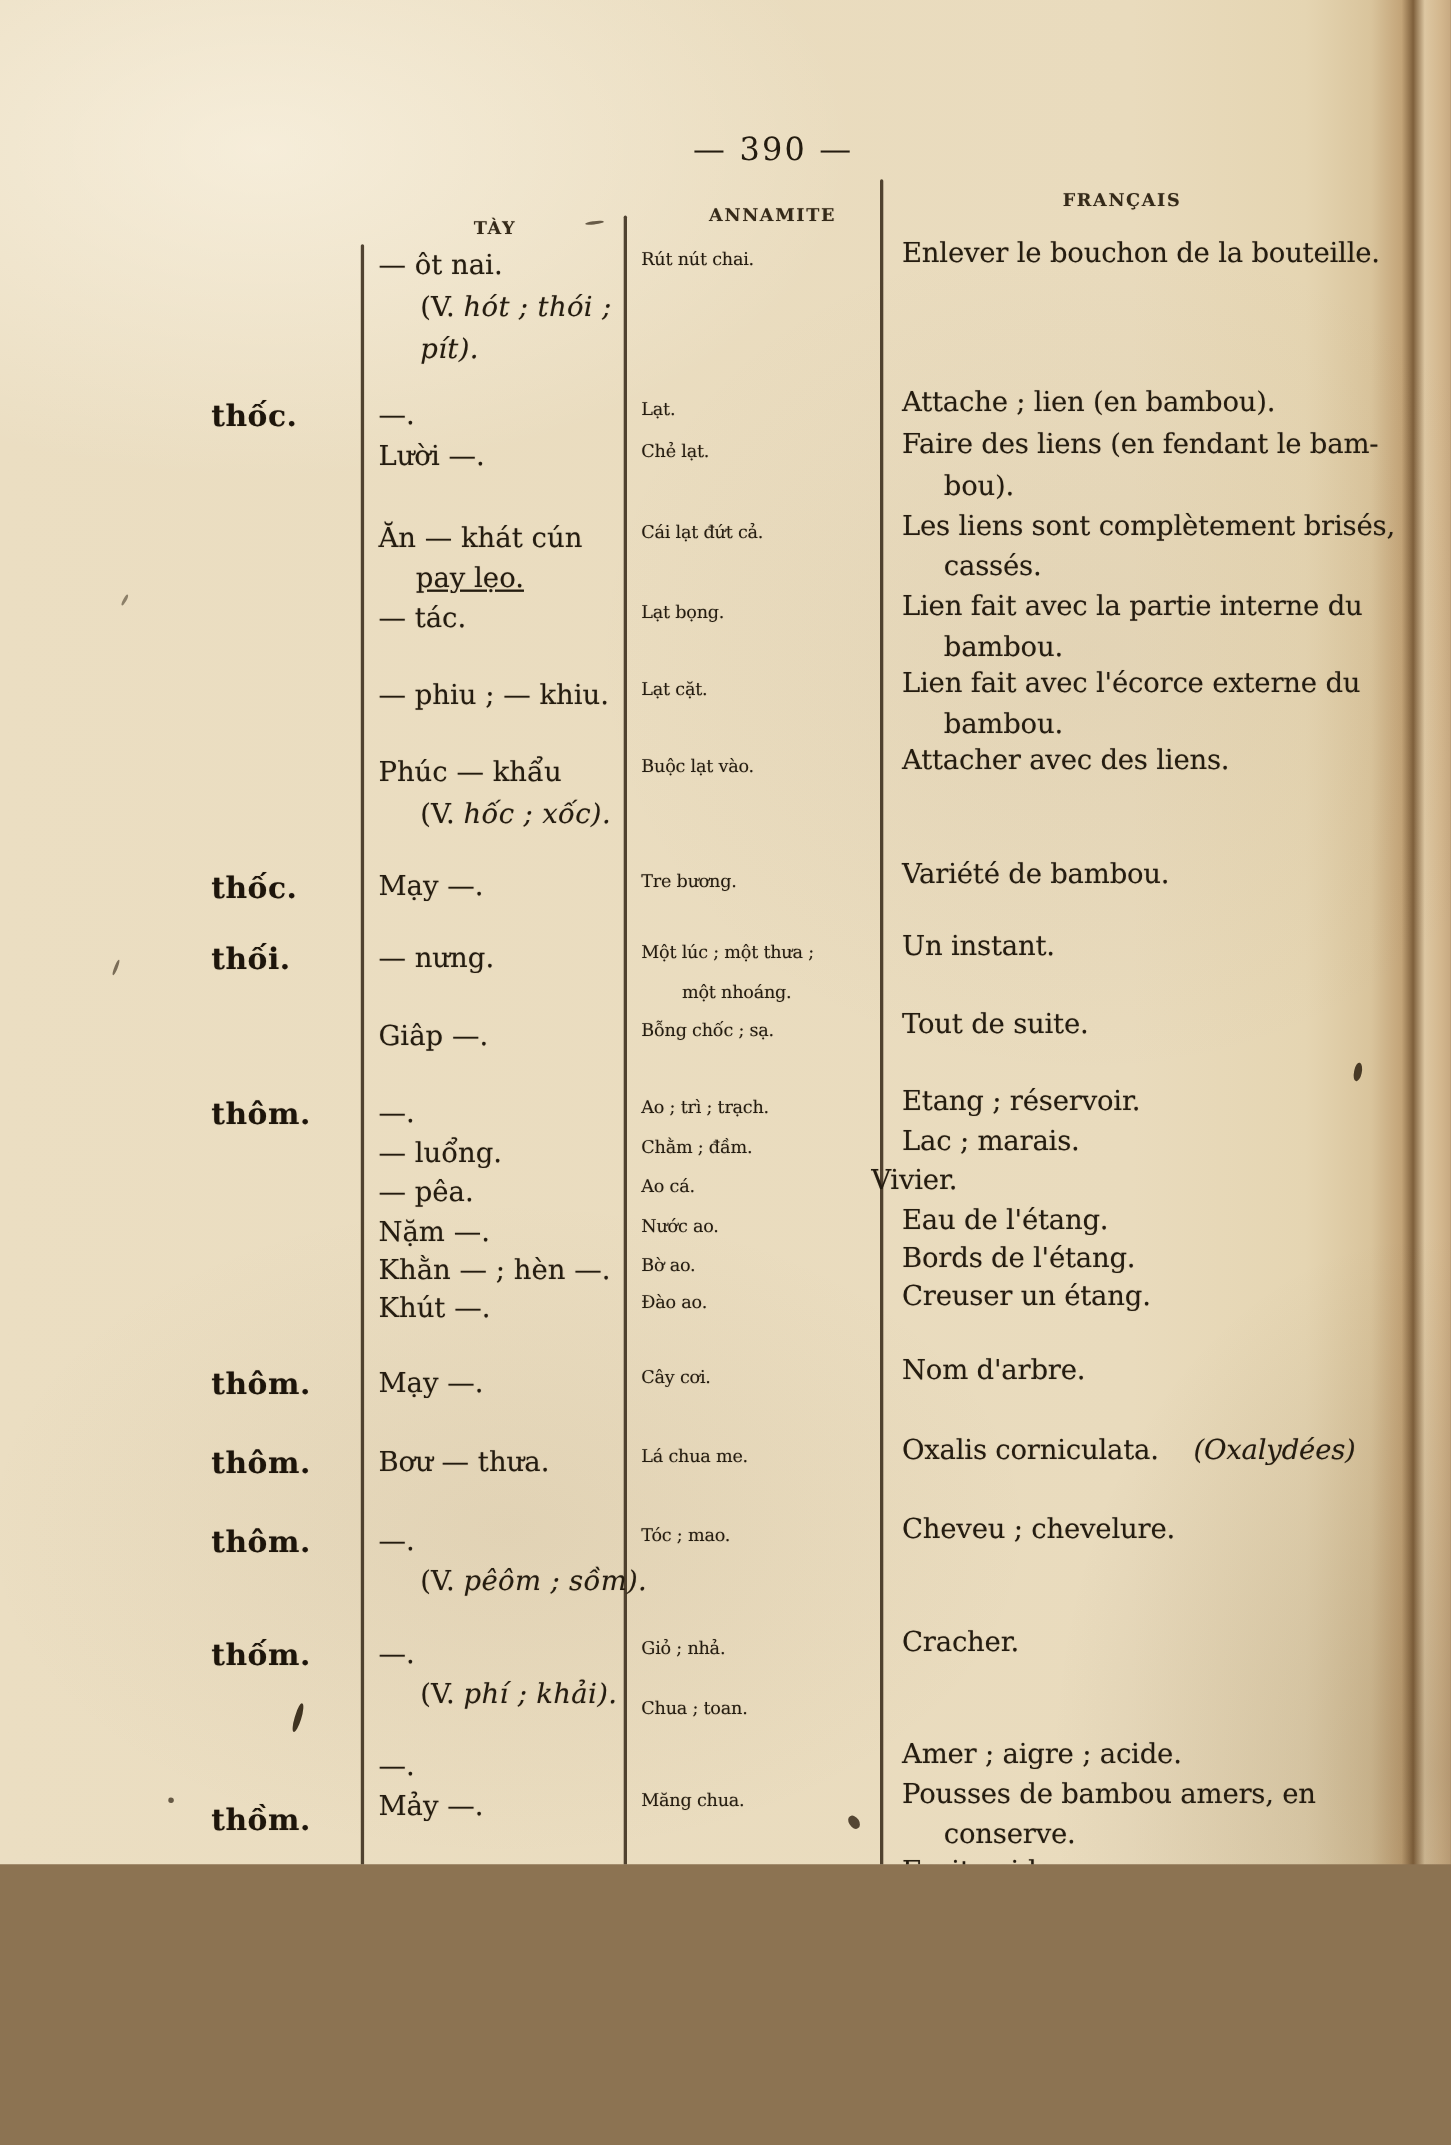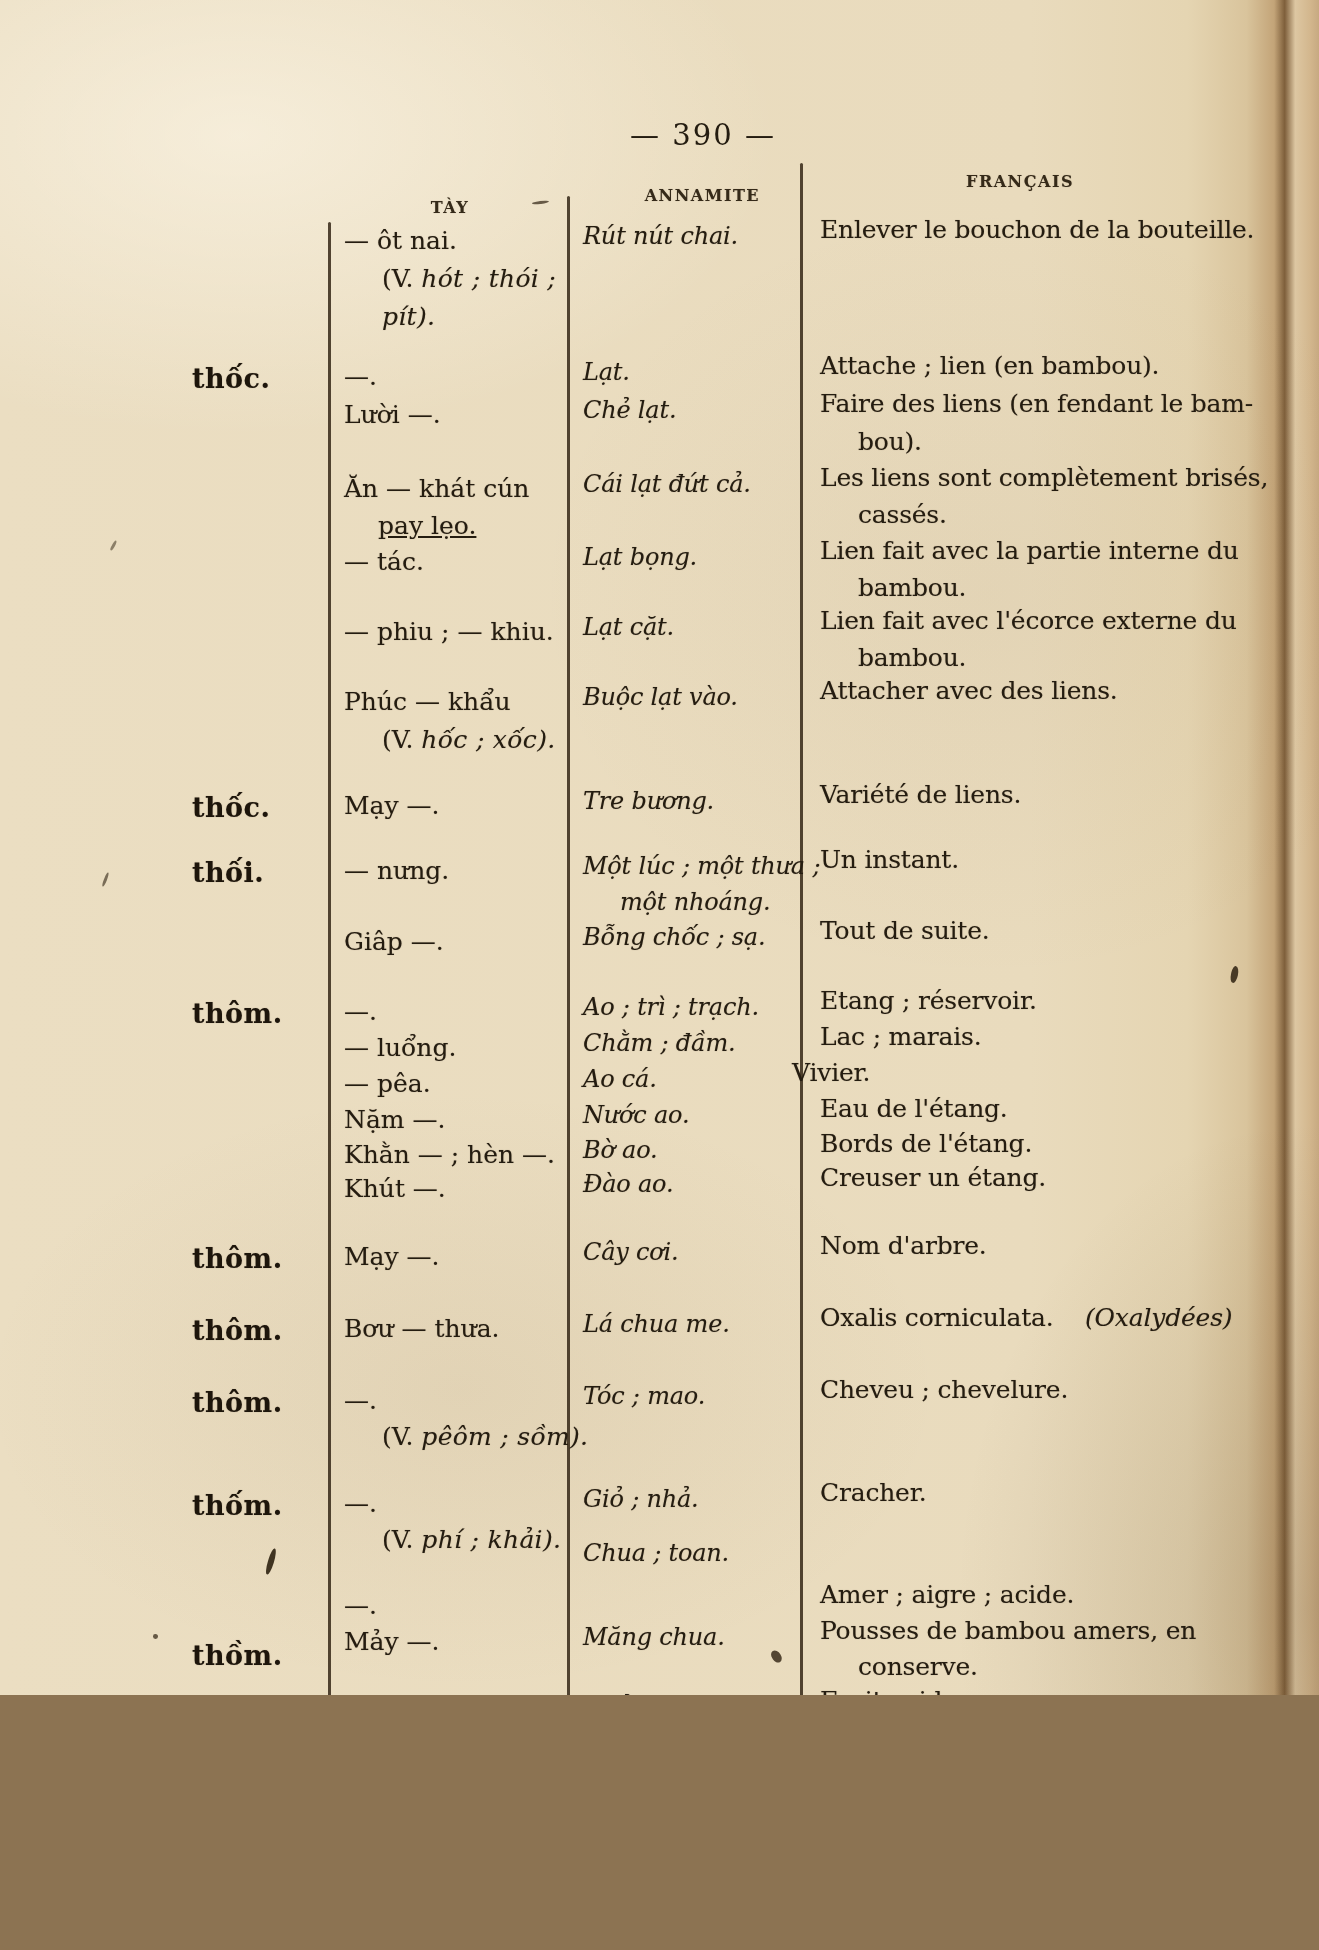--- a/index.html
+++ b/index.html
@@ -19,21 +19,21 @@
   .line{
     position:absolute;
     white-space:nowrap;
     font-size:25px;
     line-height:34px;
     height:34px;
     text-shadow:0 0 1px rgba(45,30,12,.35);
   }
   .hw{font-weight:bold;font-size:27px;color:#1d150b;letter-spacing:.5px;}
   .tay{font-size:25px;}
-  .an{font-size:24px;letter-spacing:-.2px;font-style:italic;}
+  .an{font-size:16px;letter-spacing:-.2px;}
   .fr{font-size:25px;letter-spacing:-.2px;}
   .ref i{letter-spacing:.3px;}
   .fr2{position:absolute;left:265px;top:0;font-style:italic;}
   .page-number{
     position:absolute;left:603px;top:118px;width:200px;
     text-align:center;font-size:29px;letter-spacing:2px;
   }
   .col-header{
     position:absolute;font-size:16px;font-weight:bold;
     letter-spacing:1.5px;color:#352a19;text-align:center;
@@ -90,21 +90,21 @@
       <div class="line an" style="left: 583px; top: 610px;">Lạt cặt.</div>
       <div class="line fr" style="left: 820px; top: 604px;">Lien fait avec l'écorce externe du</div>
       <div class="line fr" style="left: 858px; top: 641px;">bambou.</div>
       <div class="line tay" style="left: 344px; top: 685px;">Phúc — khẩu</div>
       <div class="line an" style="left: 583px; top: 680px;">Buộc lạt vào.</div>
       <div class="line fr" style="left: 820px; top: 674px;">Attacher avec des liens.</div>
       <div class="line tay ref" style="left: 382px; top: 723px;"><span>(V. </span><i>hốc ; xốc).</i></div>
       <div class="line hw" style="left: 192px; top: 791px;">thốc.</div>
       <div class="line tay" style="left: 344px; top: 789px;">Mạy —.</div>
       <div class="line an" style="left: 583px; top: 784px;">Tre bương.</div>
-      <div class="line fr" style="left: 820px; top: 778px;">Variété de liens.</div>
+      <div class="line fr" style="left: 820px; top: 778px;">Variété de bambou.</div>
       <div class="line hw" style="left: 192px; top: 856px;">thối.</div>
       <div class="line tay" style="left: 344px; top: 854px;">— nưng.</div>
       <div class="line an" style="left: 583px; top: 849px;">Một lúc ; một thưa ;</div>
       <div class="line fr" style="left: 820px; top: 843px;">Un instant.</div>
       <div class="line an" style="left: 620px; top: 885px;">một nhoáng.</div>
       <div class="line tay" style="left: 344px; top: 925px;">Giâp —.</div>
       <div class="line an" style="left: 583px; top: 920px;">Bỗng chốc ; sạ.</div>
       <div class="line fr" style="left: 820px; top: 914px;">Tout de suite.</div>
       <div class="line hw" style="left: 192px; top: 997px;">thôm.</div>
       <div class="line tay" style="left: 344px; top: 995px;">—.</div>

